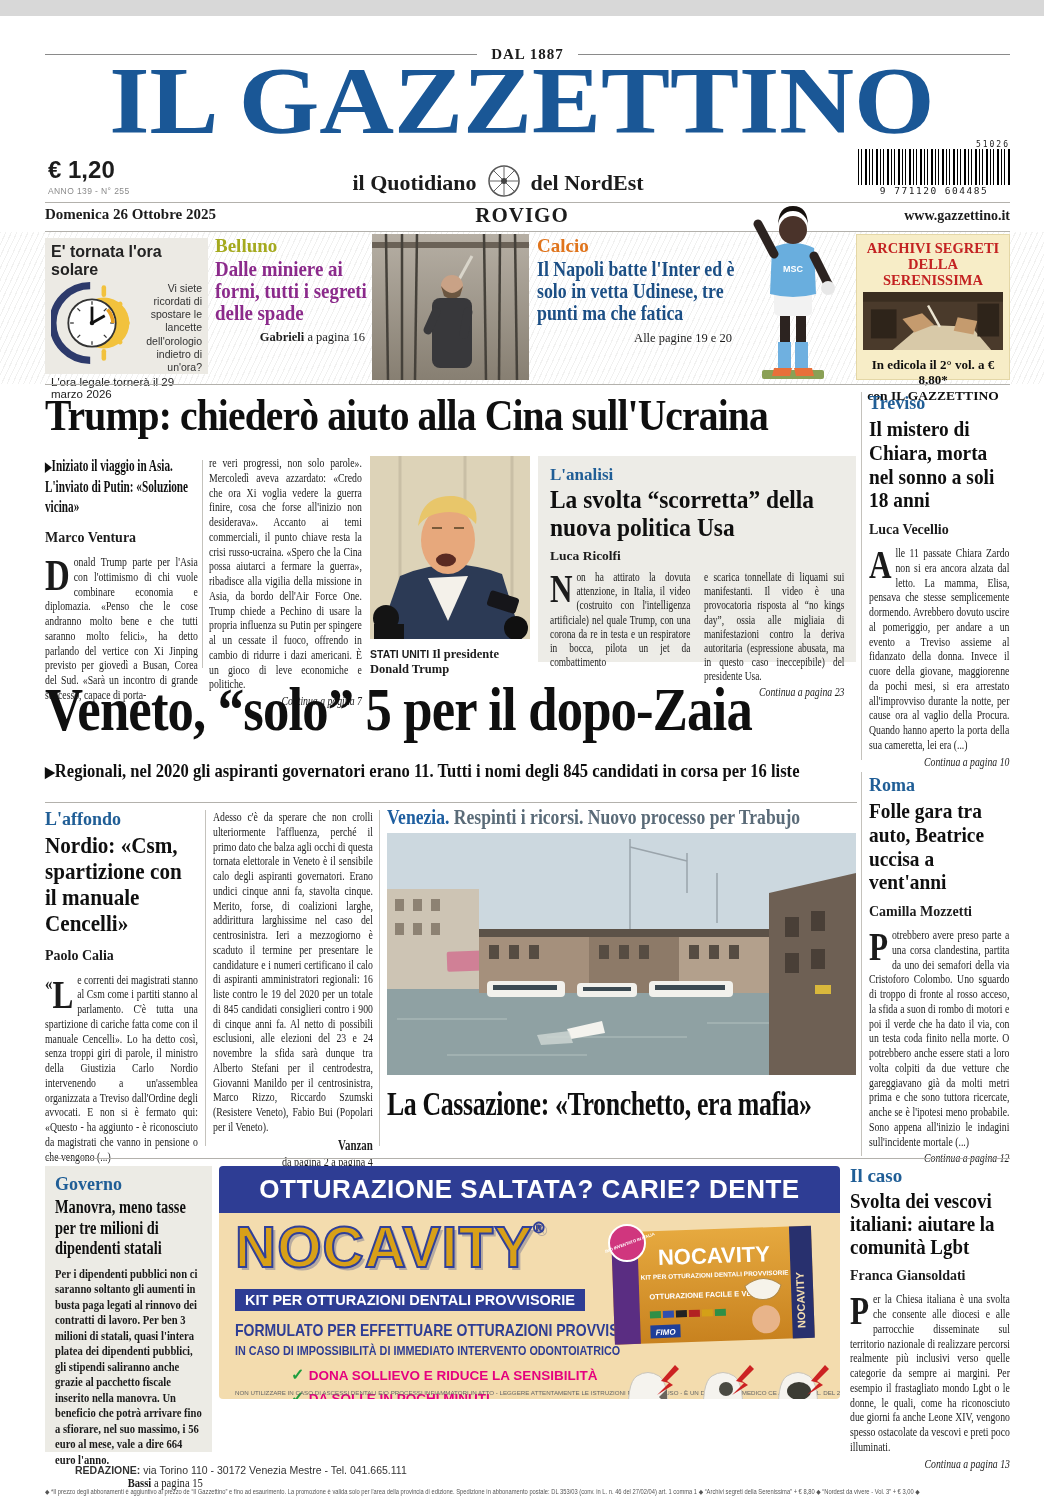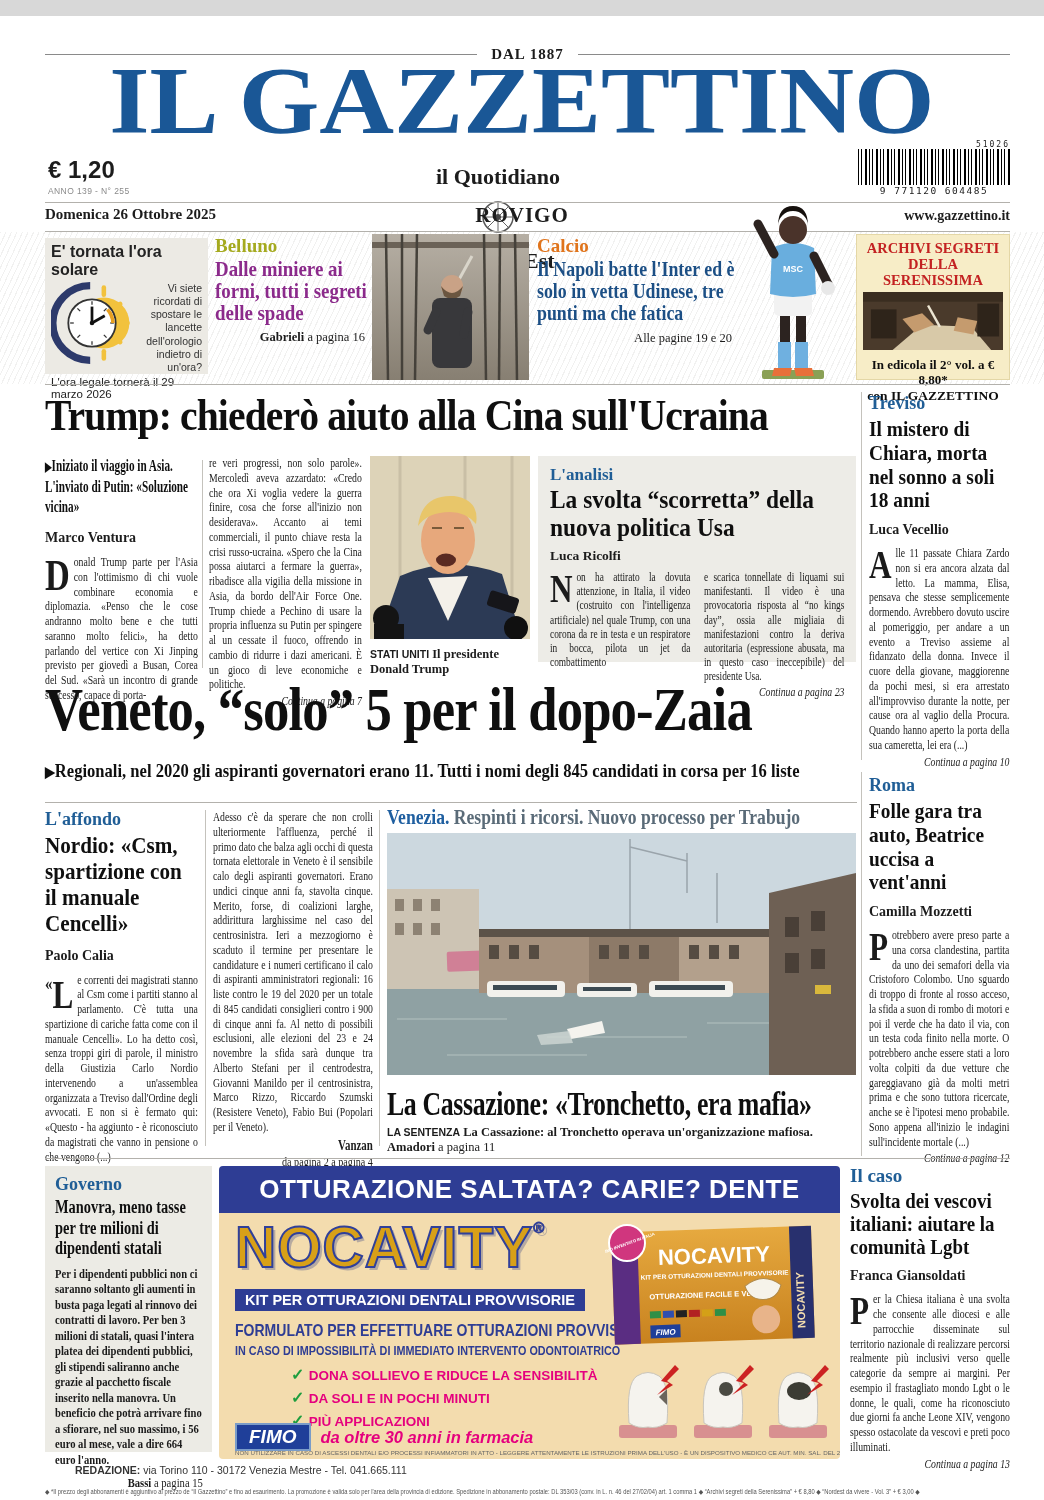--- a/index.html
+++ b/index.html
@@ -41,21 +41,21 @@
   <div class="abs" style="left:0;top:38px;width:1044px;text-align:center;line-height:1;">
     <span style="display:inline-block;transform:scale(1.15,1.06);transform-origin:center top;
                  font-weight:bold;font-size:90px;color:#1a5796;letter-spacing:0px;">IL GAZZETTINO</span>
   </div>
 
   <div class="abs sans" style="left:48px;top:140px;">
     <div style="font-weight:bold;font-size:24px;">€ 1,20</div>
     <div style="font-size:8.5px;color:#8a8a8a;letter-spacing:.4px;margin-top:2px;">ANNO 139 - N° 255</div>
   </div>
 
-  <div class="abs" style="left:0;top:148px;width:996px;display:flex;justify-content:center;align-items:center;gap:10px;flex-direction:column;">
+  <div class="abs" style="left:0;top:148px;width:996px;display:flex;justify-content:center;align-items:center;gap:10px;">
     <span style="font-weight:bold;font-size:22px;">il Quotidiano</span>
     <span>
       <svg width="34" height="34" viewBox="0 0 34 34">
         <circle cx="17" cy="17" r="15" fill="#fff" stroke="#555" stroke-width="1.5"></circle>
         <g stroke="#666" stroke-width="1">
           <line x1="17" y1="3" x2="17" y2="31"></line>
             <line x1="3" y1="17" x2="31" y2="17"></line>
           <line x1="7" y1="7" x2="27" y2="27"></line>
             <line x1="27" y1="7" x2="7" y2="27"></line>
         </g>
@@ -382,23 +382,20 @@
             <rect x="424" y="78" width="14" height="20"></rect>
             <rect x="398" y="120" width="14" height="20"></rect>
             <rect x="424" y="116" width="14" height="20"></rect>
           </g>
         <rect x="428" y="152" width="16" height="9" fill="#d9b83c"></rect>
       </svg>
     </div>
     <div style="margin-top:6px;">
       <span class="nw hl" style="font-size:34px;transform:scaleX(.76);letter-spacing:-.5px;">La Cassazione: «Tronchetto, era mafia»</span>
     </div>
-    <div style="font-size:12.5px;margin-top:2px;">
-      <span class="sans" style="font-weight:bold;font-size:10.5px;">LA SENTENZA</span><span style="font-weight:bold;"> La Cassazione: al Tronchetto operava un'organizzazione mafiosa. </span><span style="font-weight:bold;">Amadori</span><span> a pagina 11</span>
-    </div>
   </div>
 
   <div class="vrule" style="left:861px;top:756px;height:384px;"></div>
 
   <div class="abs" style="left:869px;top:760px;width:141px;">
     <div class="label">Roma</div>
     <span class="sq hl" style="width:160px;transform:scaleX(.88);font-size:22px;line-height:1.08;margin-top:5px;">Folle gara tra auto, Beatrice uccisa a vent'anni</span>
     <div class="byline" style="margin-top:10px;font-size:14px;">Camilla Mozzetti</div>
     <div class="sq" style="width:180px;transform:scaleX(.78);margin-top:8px;">
       <div class="body-t">
@@ -416,21 +413,21 @@
     <div class="sq" style="width:174px;transform:scaleX(.85);margin-top:8px;">
       <div style="font-size:12.5px;font-weight:bold;line-height:1.24;color:#1a1a1a;">Per i dipendenti pubblici non ci saranno soltanto gli aumenti in busta paga legati al rinnovo dei contratti di lavoro. Per ben 3 milioni di statali, quasi l'intera platea dei dipendenti pubblici, gli stipendi saliranno anche grazie al pacchetto fiscale inserito nella manovra. Un beneficio che potrà arrivare fino a sfiorare, nel suo massimo, i 56 euro al mese, vale a dire 664 euro l'anno.</div>
       <div style="text-align:right;font-size:12.5px;margin-top:8px;">
         <span style="font-weight:bold;">Bassi</span><span> a pagina 15</span>
       </div>
     </div>
   </div>
 
   <div class="abs sans" style="left:219px;top:1150px;width:621px;height:293px;">
     <div style="height:47px;background:#2e3d94;border-radius:4px 4px 0 0;color:#fff;font-weight:bold;font-size:26px;line-height:47px;text-align:center;letter-spacing:.5px;">OTTURAZIONE SALTATA? CARIE? DENTE ROTTO?</div>
-    <div style="position:relative;height:246px;background:#f3dcae;border-radius:0 0 4px 4px;overflow:hidden;">
+    <div style="position:relative;height:186px;background:#f3dcae;border-radius:0 0 4px 4px;overflow:hidden;">
       <div class="abs goldbrand" style="left:16px;top:6px;font-size:57px;line-height:1;">
         <span>NOCAVITY</span><span style="font-size:15px;vertical-align:34px;-webkit-text-stroke:1px #30409a;">®</span>
       </div>
       <div class="abs kit-box" style="left:16px;top:76px;font-size:14.5px;">KIT PER OTTURAZIONI DENTALI PROVVISORIE</div>
       <div class="abs" style="left:16px;top:108px;">
         <span class="nw" style="font-size:16.5px;font-weight:bold;color:#2e3d94;transform:scaleX(.85);">FORMULATO PER EFFETTUARE OTTURAZIONI PROVVISORIE</span>
       </div>
       <div class="abs" style="left:16px;top:128px;text-align:center;">
         <span class="nw" style="font-size:12px;font-weight:bold;color:#2e3d94;transform:scaleX(.9);">IN CASO DI IMPOSSIBILITÀ DI IMMEDIATO INTERVENTO ODONTOIATRICO</span>
       </div>

